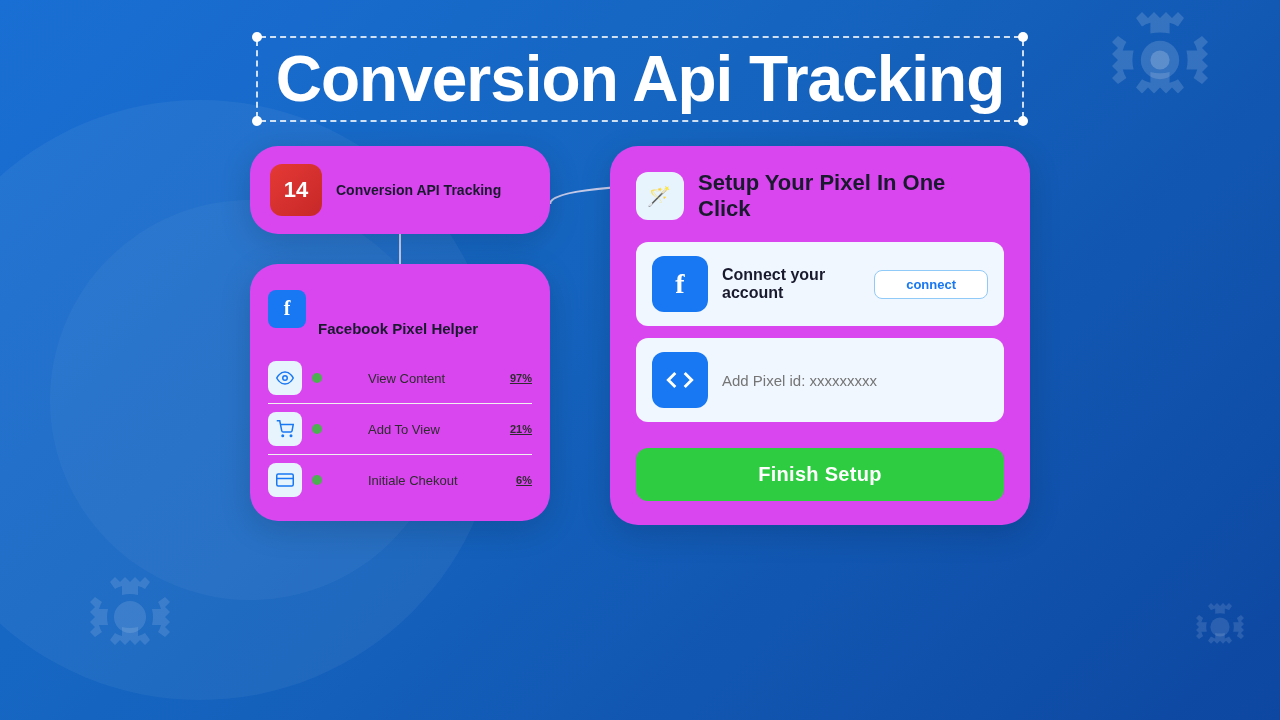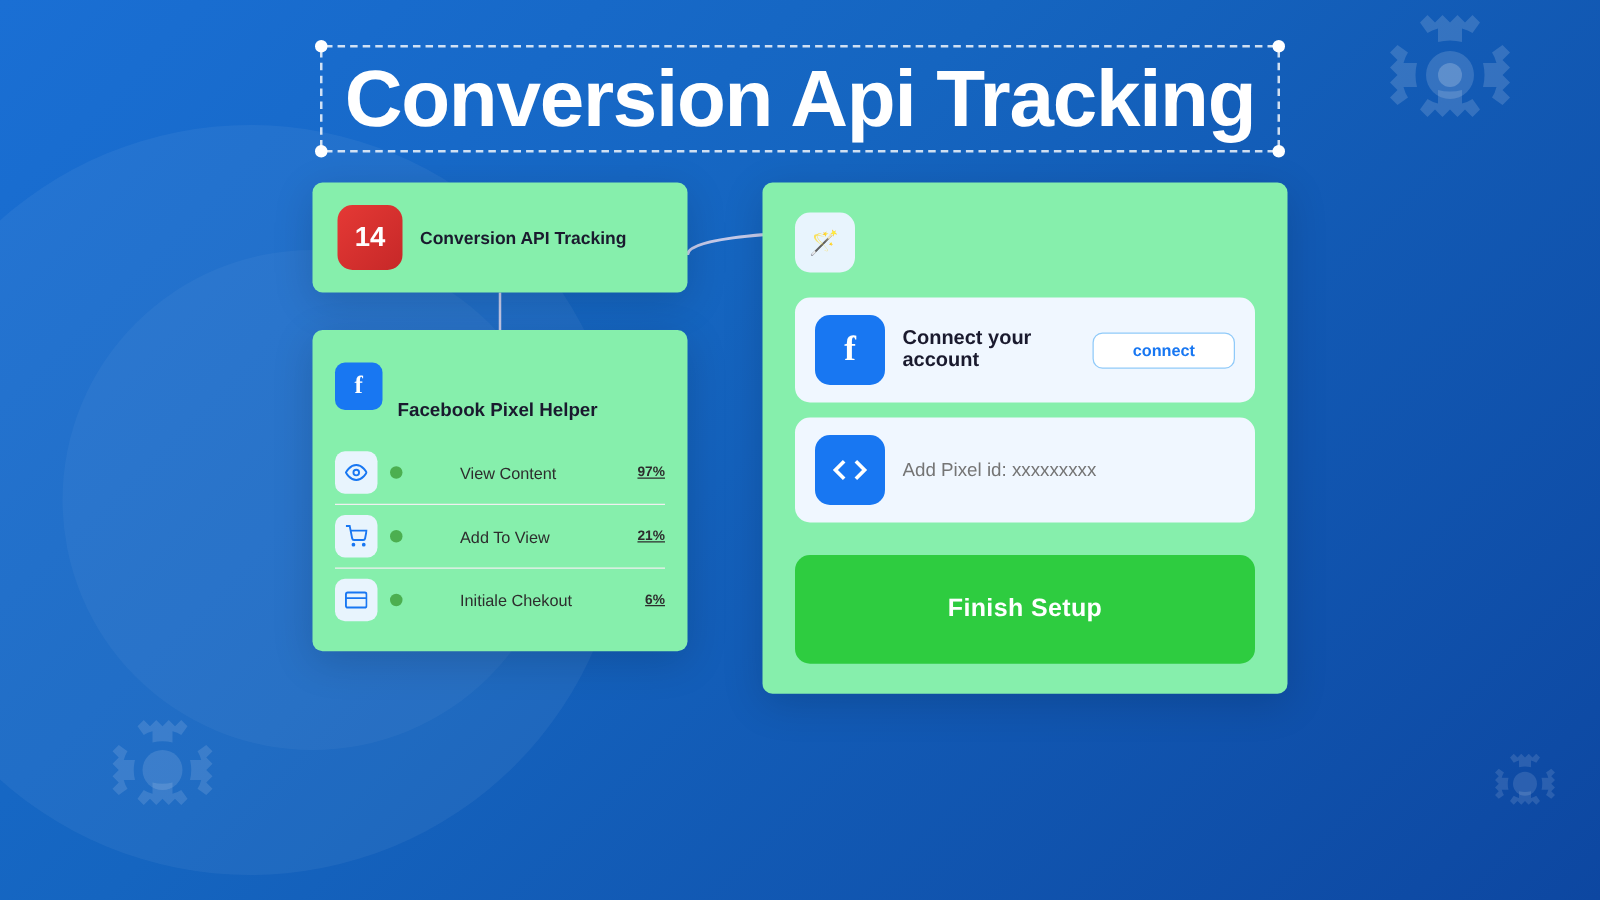--- a/index.html
+++ b/index.html
@@ -111,22 +111,22 @@
       display: flex;
       flex-direction: column;
       align-items: center;
       gap: 0;
       width: 300px;
       flex-shrink: 0;
     }
 
     
     .card {
-      background: #86efac;
-      border-radius: 8px;
+      background: #d946ef;
+      border-radius: 28px;
       box-shadow: 0 8px 32px rgba(0,0,0,0.15);
     }
 
     
     .card-conversion {
       width: 300px;
       padding: 18px 20px;
       display: flex;
       align-items: center;
       gap: 14px;
@@ -328,21 +328,21 @@
       border: none;
       background: transparent;
       font-size: 15px;
       color: #b0bec5;
       outline: none;
     }
 
     
     .finish-btn {
       width: 100%;
-      padding: 32px;
+      padding: 15px;
       background: #2ecc40;
       border: none;
       border-radius: 12px;
       color: white;
       font-size: 20px;
       font-weight: 700;
       cursor: pointer;
       margin-top: 14px;
       letter-spacing: 0.3px;
     }
@@ -462,20 +462,21 @@
 
     <div class="card card-setup">
       
       
       <div class="card-setup-header">
         <div class="magic-icon-wrap">
           <svg width="28" height="28" viewBox="0 0 32 32">
             <text x="2" y="24" font-size="22">🪄</text>
           </svg>
         </div>
+        <span class="card-setup-title">Setup Your Pixel In One Click</span>
       </div>
 
       
       <div class="setup-row">
         <div class="fb-icon-large">
           <span style="color:white; font-size:28px; font-weight:900; font-family:Georgia,serif;">f</span>
         </div>
         <span class="connect-label">Connect your account</span>
         <button class="connect-btn">connect</button>
       </div>

